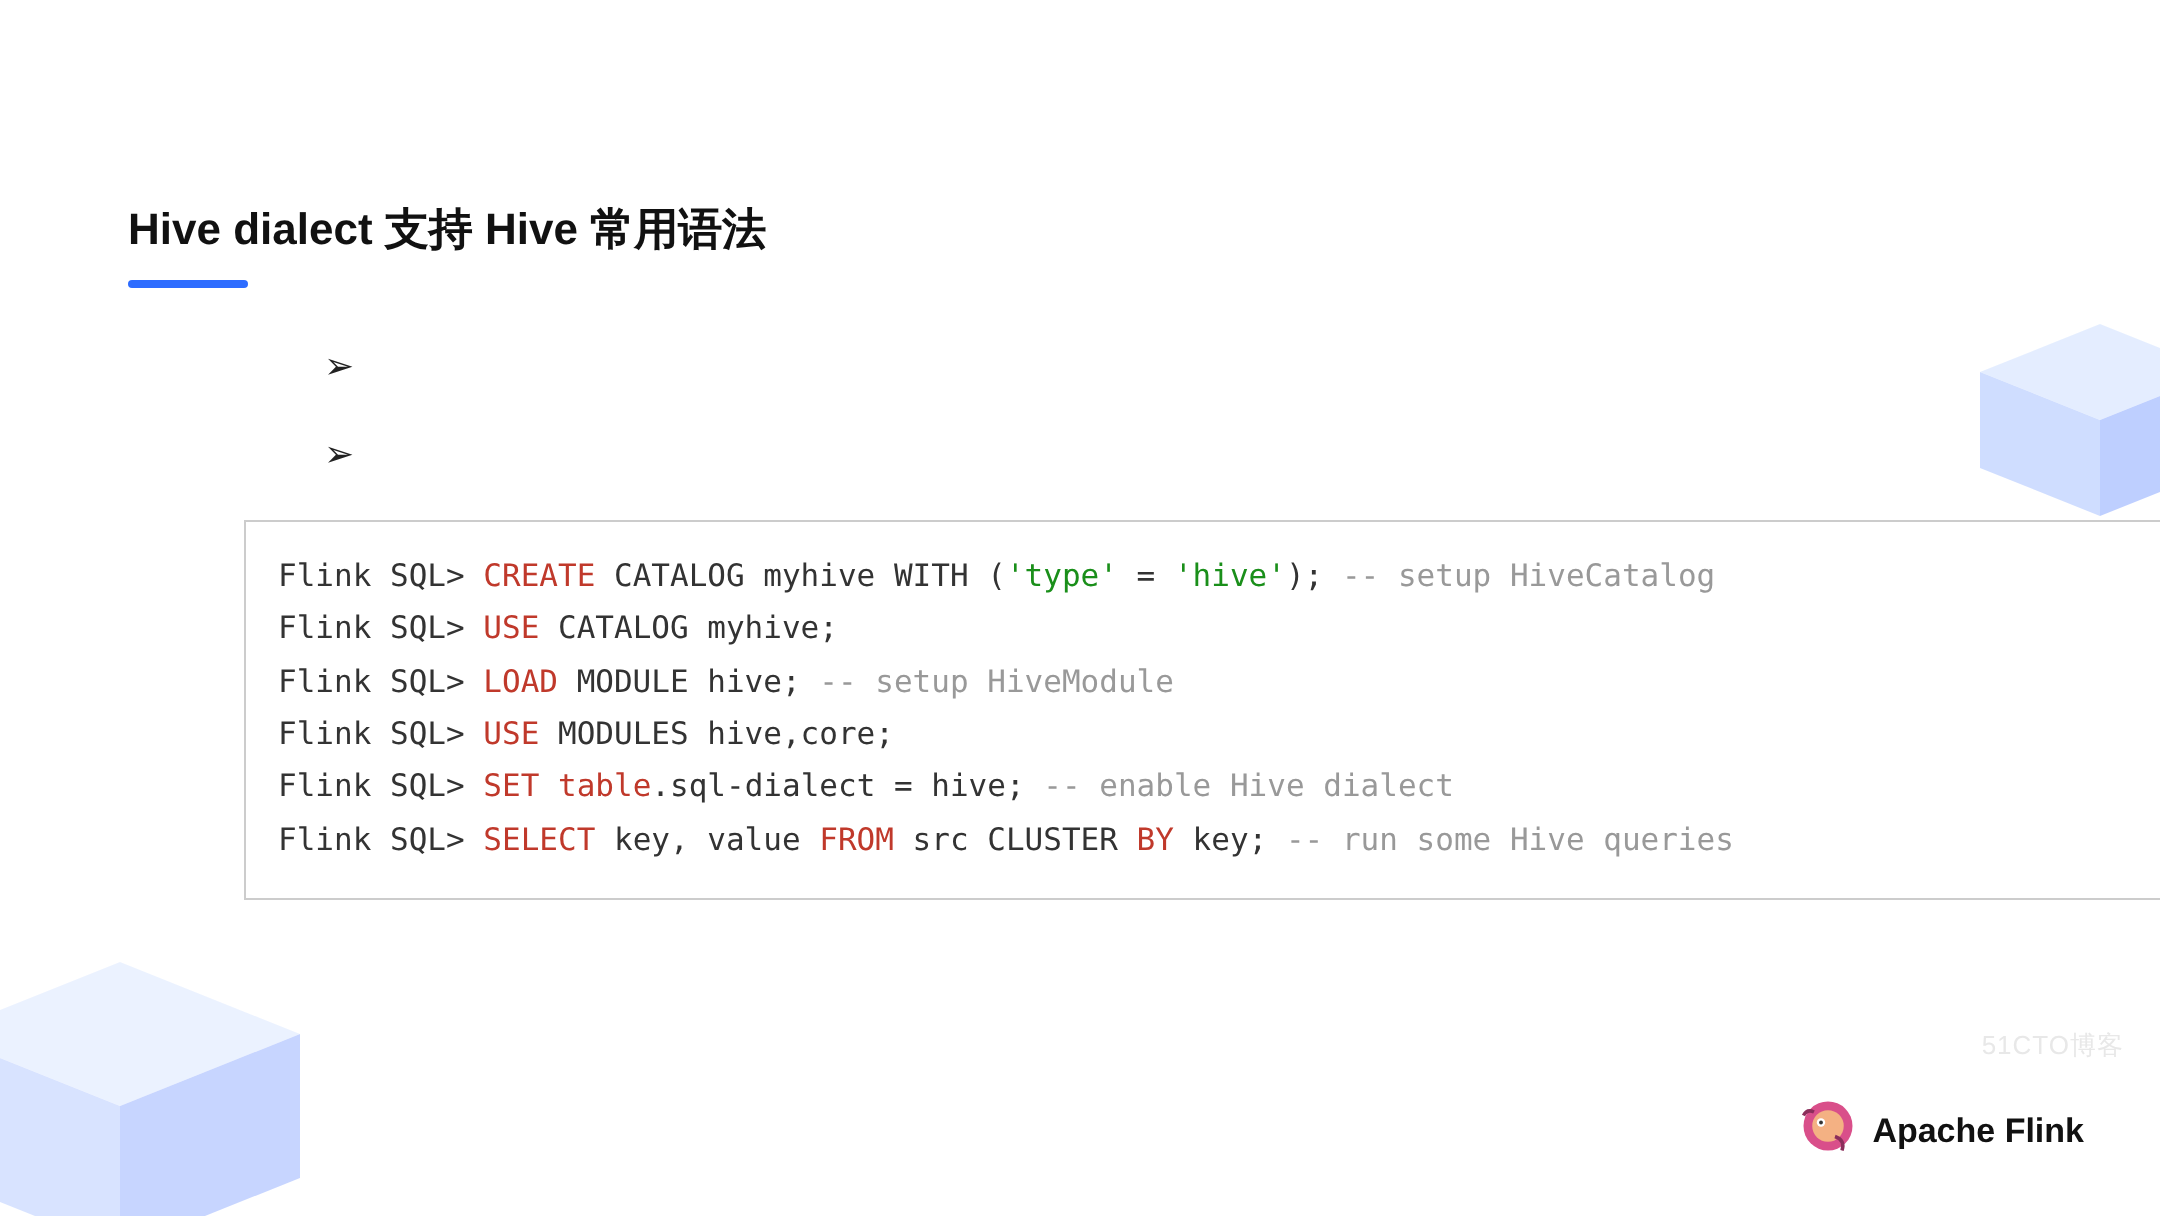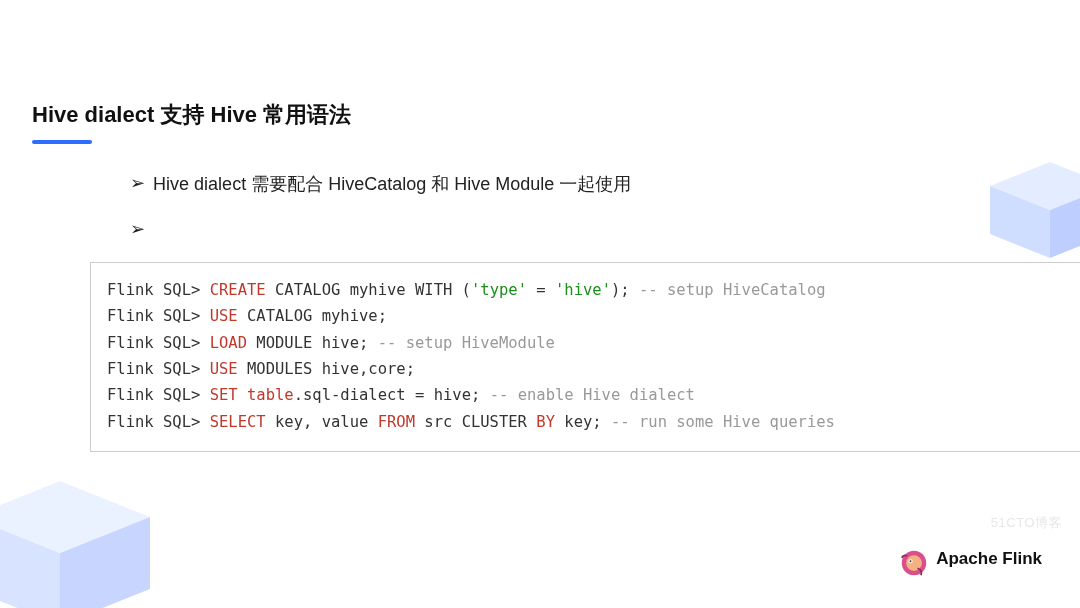--- a/index.html
+++ b/index.html
@@ -2,35 +2,35 @@
 <html><head>
 <meta charset="utf-8">
 <style>
   * { margin: 0; padding: 0; box-sizing: border-box; }
   html, body { width: 1080px; height: 608px; font-family: "Microsoft YaHei", "PingFang SC", sans-serif; background: #ffffff; overflow: hidden; position: relative; }
 
   
   .deco-cube { position: absolute; opacity: 0.55; }
   .deco-cube svg { width: 100%; height: 100%; }
 
-  .slide { position: relative; width: 100%; height: 100%; padding: 100px 60px 0 32px; }
+  .slide { position: relative; width: 100%; height: 100%; padding: 100px 60px 0 64px; }
 
   .title { font-size: 22px; font-weight: 700; color: #111; margin-bottom: 8px; }
   .title-underline { width: 60px; height: 4px; background: #2d6cff; border-radius: 2px; margin-top: 10px; margin-bottom: 28px; }
 
   .bullets { padding-left: 98px; }
   .bullet { font-size: 18px; color: #222; margin-bottom: 22px; display: flex; align-items: flex-start; gap: 8px; }
   .bullet-marker { flex: 0 0 auto; }
 
   .codebox { margin: 6px 0 0 58px; width: 1016px; border: 1px solid #ccc; background: #fff; padding: 14px 16px 16px 16px; font-family: "Menlo", "Consolas", monospace; font-size: 15.5px; line-height: 1.7; color: #333; white-space: pre; overflow: hidden; }
   .kw { color: #c0392b; }          
   .str { color: #1a8f1a; }         
   .cmt { color: #999999; }         
 
-  .footer-logo { position: absolute; right: 38px; bottom: 26px; display: flex; align-items: flex-start; gap: 8px; font-weight: 700; font-size: 17px; color: #111; }
+  .footer-logo { position: absolute; right: 38px; bottom: 26px; display: flex; align-items: center; gap: 8px; font-weight: 700; font-size: 17px; color: #111; }
   .footer-logo svg { width: 28px; height: 28px; }
 
   .watermark { position: absolute; right: 18px; bottom: 76px; font-size: 13px; color: #e8e8e8; letter-spacing: 0.5px; pointer-events: none; }
 </style>
 </head>
 <body>
 
 <div class="deco-cube" style="top:160px; right:-30px; width:120px; height:100px;">
   <svg viewBox="0 0 100 80">
       <polygon points="50,0 100,20 50,40 0,20" fill="#cfe0ff"></polygon>
@@ -54,21 +54,20 @@
 </div>
 
 <div class="slide">
 
   <div class="title">Hive dialect 支持 Hive 常用语法</div>
   <div class="title-underline"></div>
 
   <div class="bullets">
     <div class="bullet">
       <span class="bullet-marker">➢</span>
-      <span>Hive dialect 需要配合 HiveCatalog 和 Hive Module 一起使用</span>
     </div>
     <div class="bullet">
       <span class="bullet-marker">➢</span>
     </div>
   </div>
 
   <div class="codebox"><span><span>Flink SQL&gt; </span><span class="kw">CREATE</span><span> CATALOG myhive WITH (</span><span class="str">'type'</span><span> = </span><span class="str">'hive'</span><span>); </span><span class="cmt">-- setup HiveCatalog</span></span>
 <span><span>Flink SQL&gt; </span><span class="kw">USE</span><span> CATALOG myhive;</span></span>
 <span><span>Flink SQL&gt; </span><span class="kw">LOAD</span><span> MODULE hive; </span><span class="cmt">-- setup HiveModule</span></span>
 <span><span>Flink SQL&gt; </span><span class="kw">USE</span><span> MODULES hive,core;</span></span>

